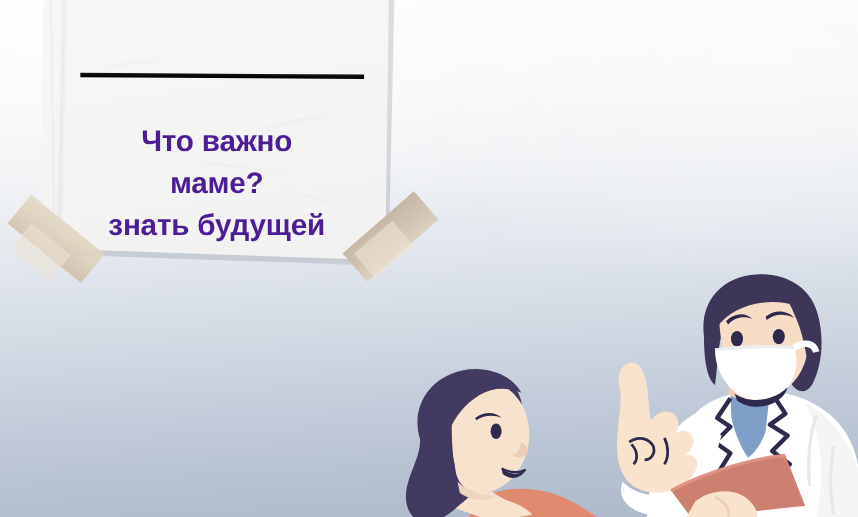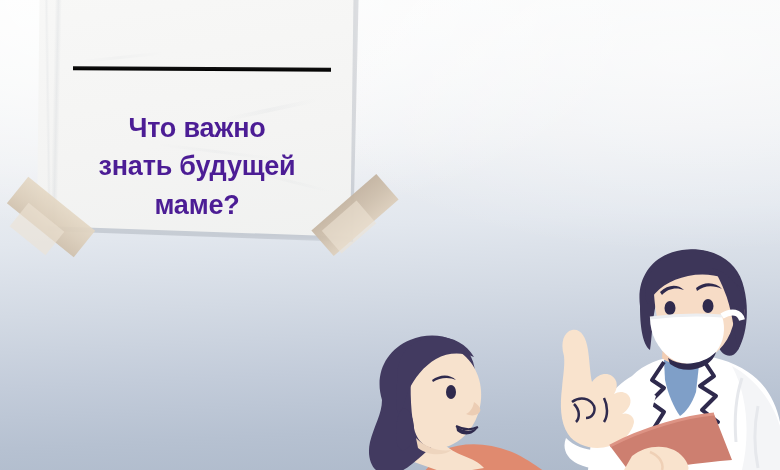--- a/index.html
+++ b/index.html
@@ -167,22 +167,22 @@
     <div class="crease c6"></div>
     <div class="crease c7"></div>
 
     <div class="paper-text">
       <div class="headline-top">родам</div>
 
       <div class="divider"></div>
 
       <div class="subhead">
         <div>Что важно</div>
+        <div>маме?</div>
         <div>знать будущей</div>
-        <div>маме?</div>
       </div>
     </div>
   </div>
 
   <div class="tape left">
     <div class="band"></div>
   </div>
   <div class="tape-over l"></div>
 
   <div class="tape right">

